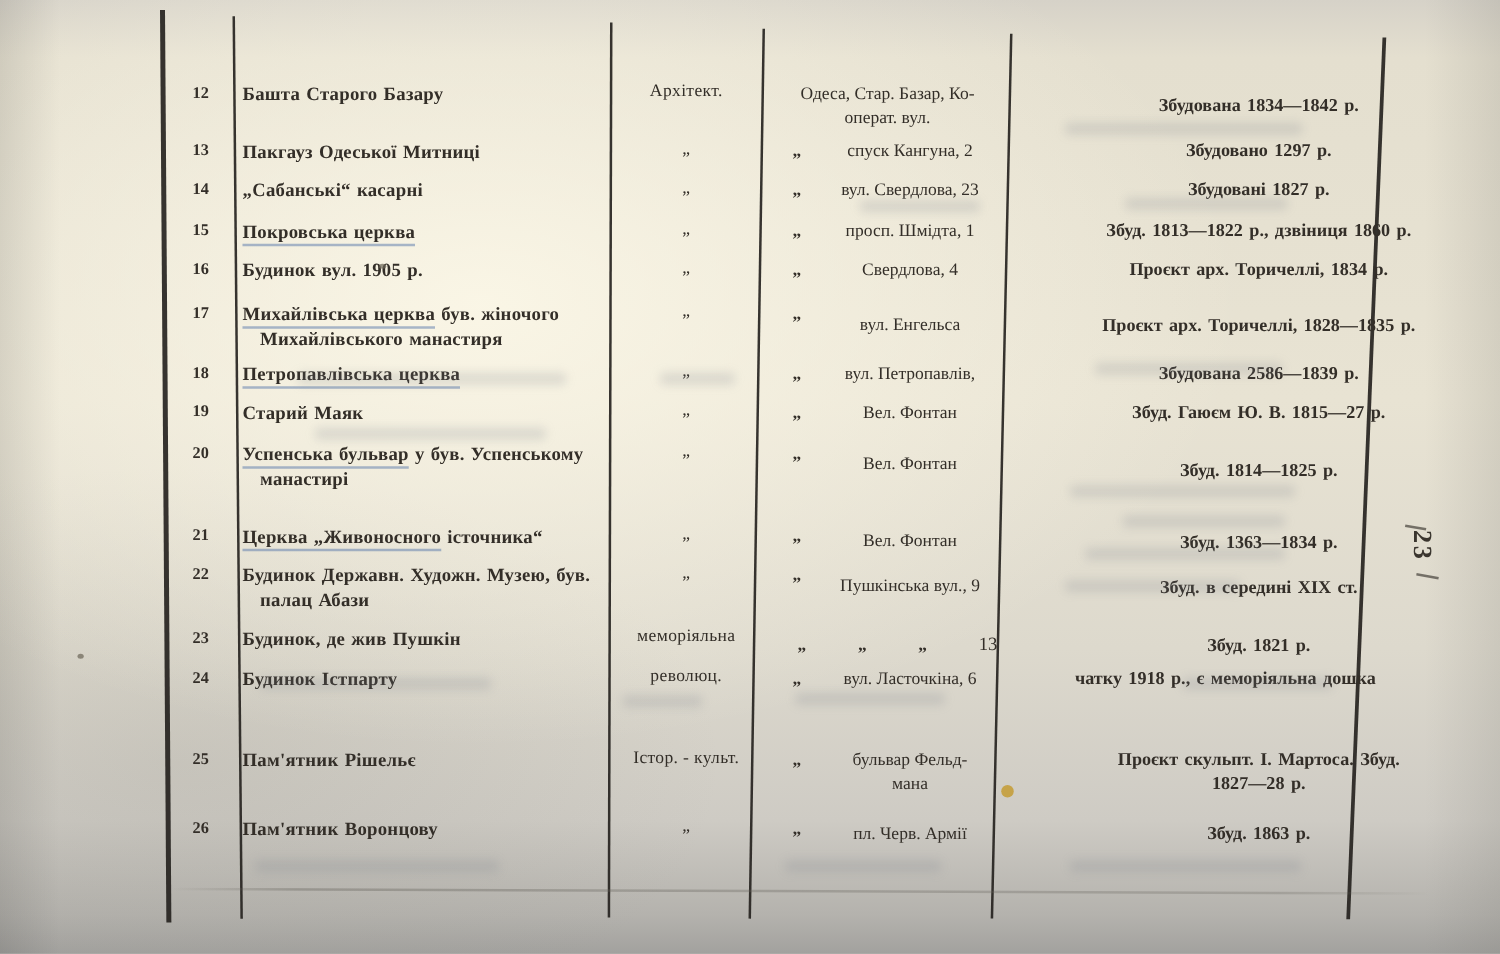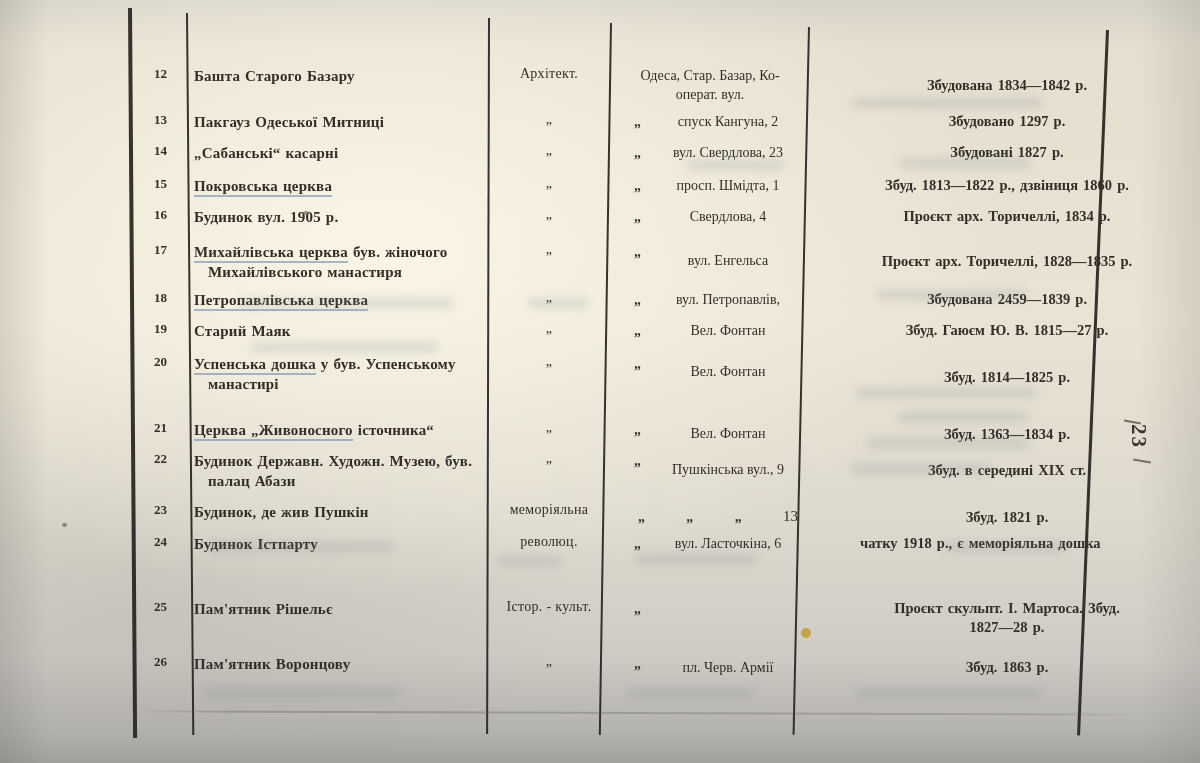--- a/index.html
+++ b/index.html
@@ -155,40 +155,40 @@
         <div class="cell num">18</div>
         <div class="cell name"><span class="underlined">Петропавлівська церква</span></div>
         <div class="cell type">„</div>
         <div class="cell addr">
           <span class="ditto">„</span>
           <div class="addr-lines with-ditto">
             <div>вул. Петропавлів,</div>
           </div>
         </div>
         <div class="cell dates">
-          <div>Збудована 2459—1839 р.</div>
+          <div>Збудована 2586—1839 р.</div>
         </div>
       </div>
       <div class="row" style="top: 321px;">
         <div class="cell num">19</div>
         <div class="cell name">Старий Маяк</div>
         <div class="cell type">„</div>
         <div class="cell addr">
           <span class="ditto">„</span>
           <div class="addr-lines with-ditto">
             <div>Вел. Фонтан</div>
           </div>
         </div>
         <div class="cell dates">
           <div>Збуд. Гаюєм Ю. В. 1815—27 р.</div>
         </div>
       </div>
       <div class="row" style="top: 354px;">
         <div class="cell num">20</div>
-        <div class="cell name"><span class="underlined">Успенська дошка</span> у був. Успенському манастирі</div>
+        <div class="cell name"><span class="underlined">Успенська бульвар</span> у був. Успенському манастирі</div>
         <div class="cell type">„</div>
         <div class="cell addr" style="padding-top: 8px;">
           <span class="ditto">„</span>
           <div class="addr-lines with-ditto">
             <div>Вел. Фонтан</div>
           </div>
         </div>
         <div class="cell dates" style="padding-top: 14px;">
           <div>Збуд. 1814—1825 р.</div>
         </div>
@@ -250,20 +250,24 @@
         <div class="cell dates left">
           <div>чатку 1918 р., є меморіяльна дошка</div>
         </div>
       </div>
       <div class="row" style="top: 599px;">
         <div class="cell num">25</div>
         <div class="cell name">Пам'ятник Рішельє</div>
         <div class="cell type">Істор. - культ.</div>
         <div class="cell addr">
           <span class="ditto">„</span>
+          <div class="addr-lines with-ditto">
+            <div>бульвар Фельд-</div>
+            <div>мана</div>
+          </div>
         </div>
         <div class="cell dates">
           <div>Проєкт скульпт. І. Мартоса. Збуд.</div>
           <div>1827—28 р.</div>
         </div>
       </div>
       <div class="row" style="top: 654px;">
         <div class="cell num">26</div>
         <div class="cell name">Пам'ятник Воронцову</div>
         <div class="cell type">„</div>

